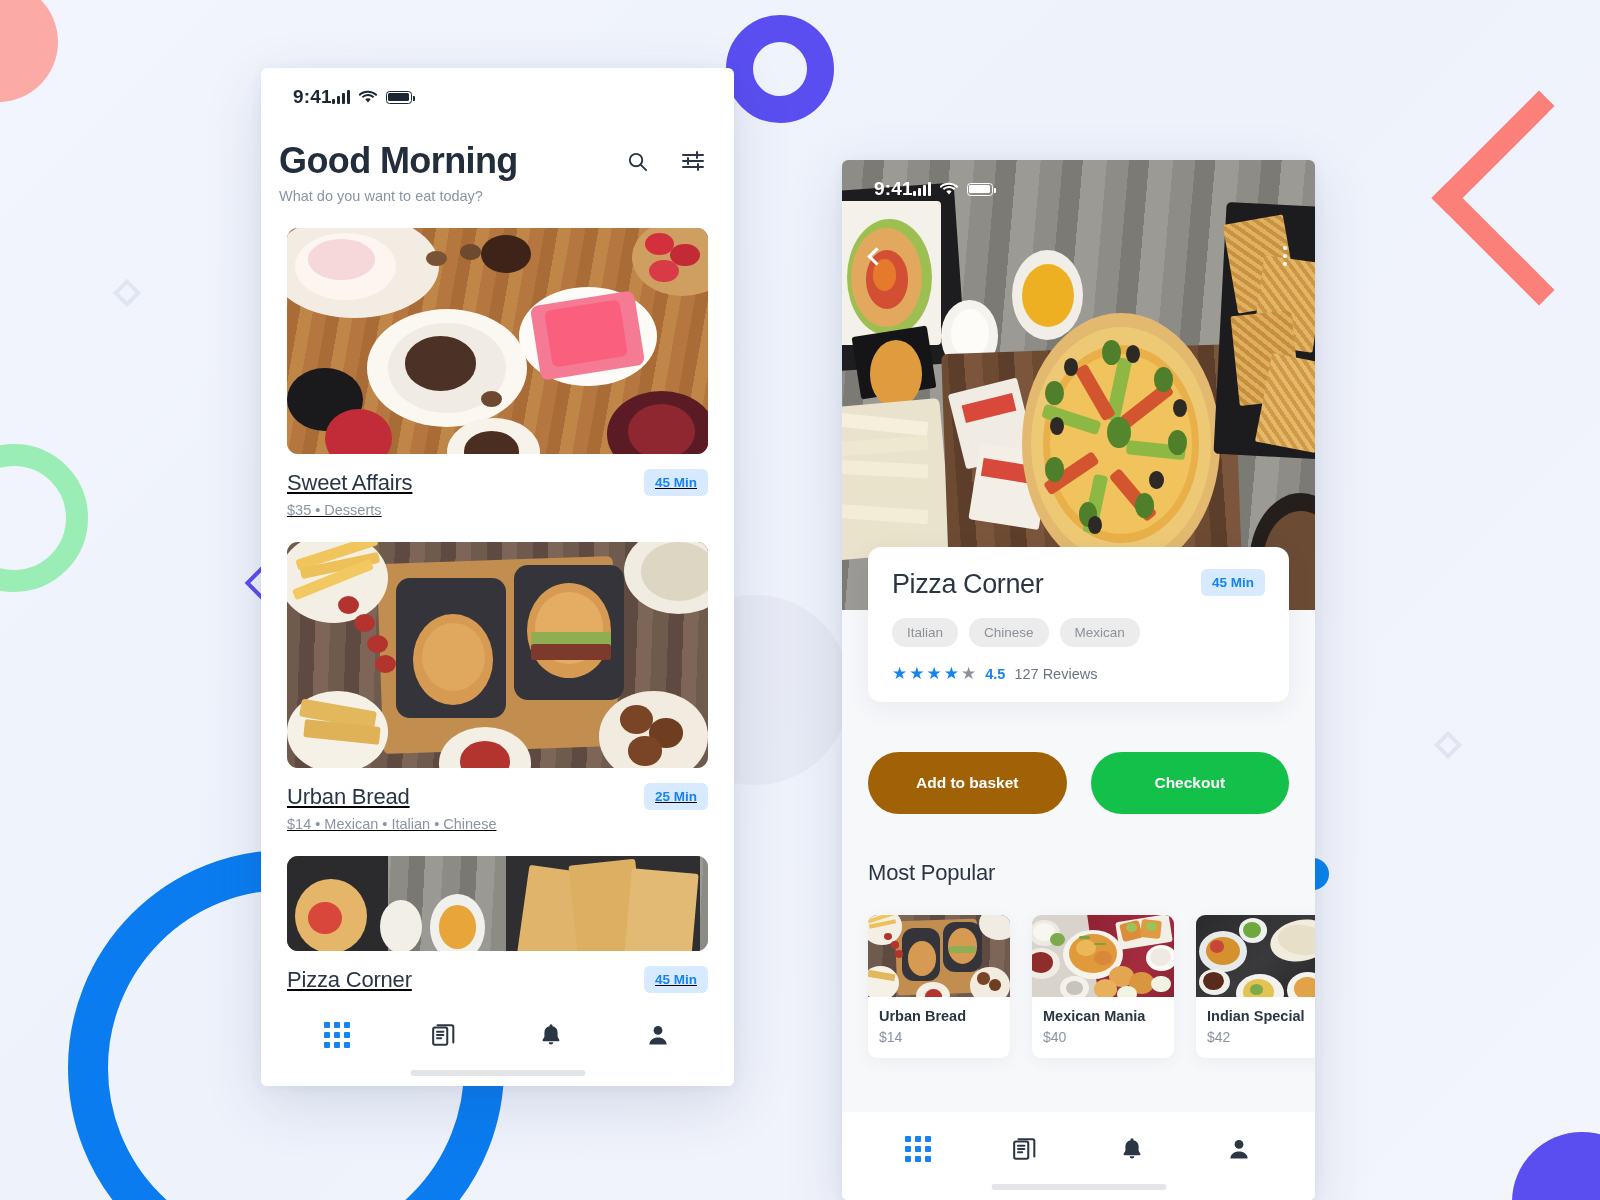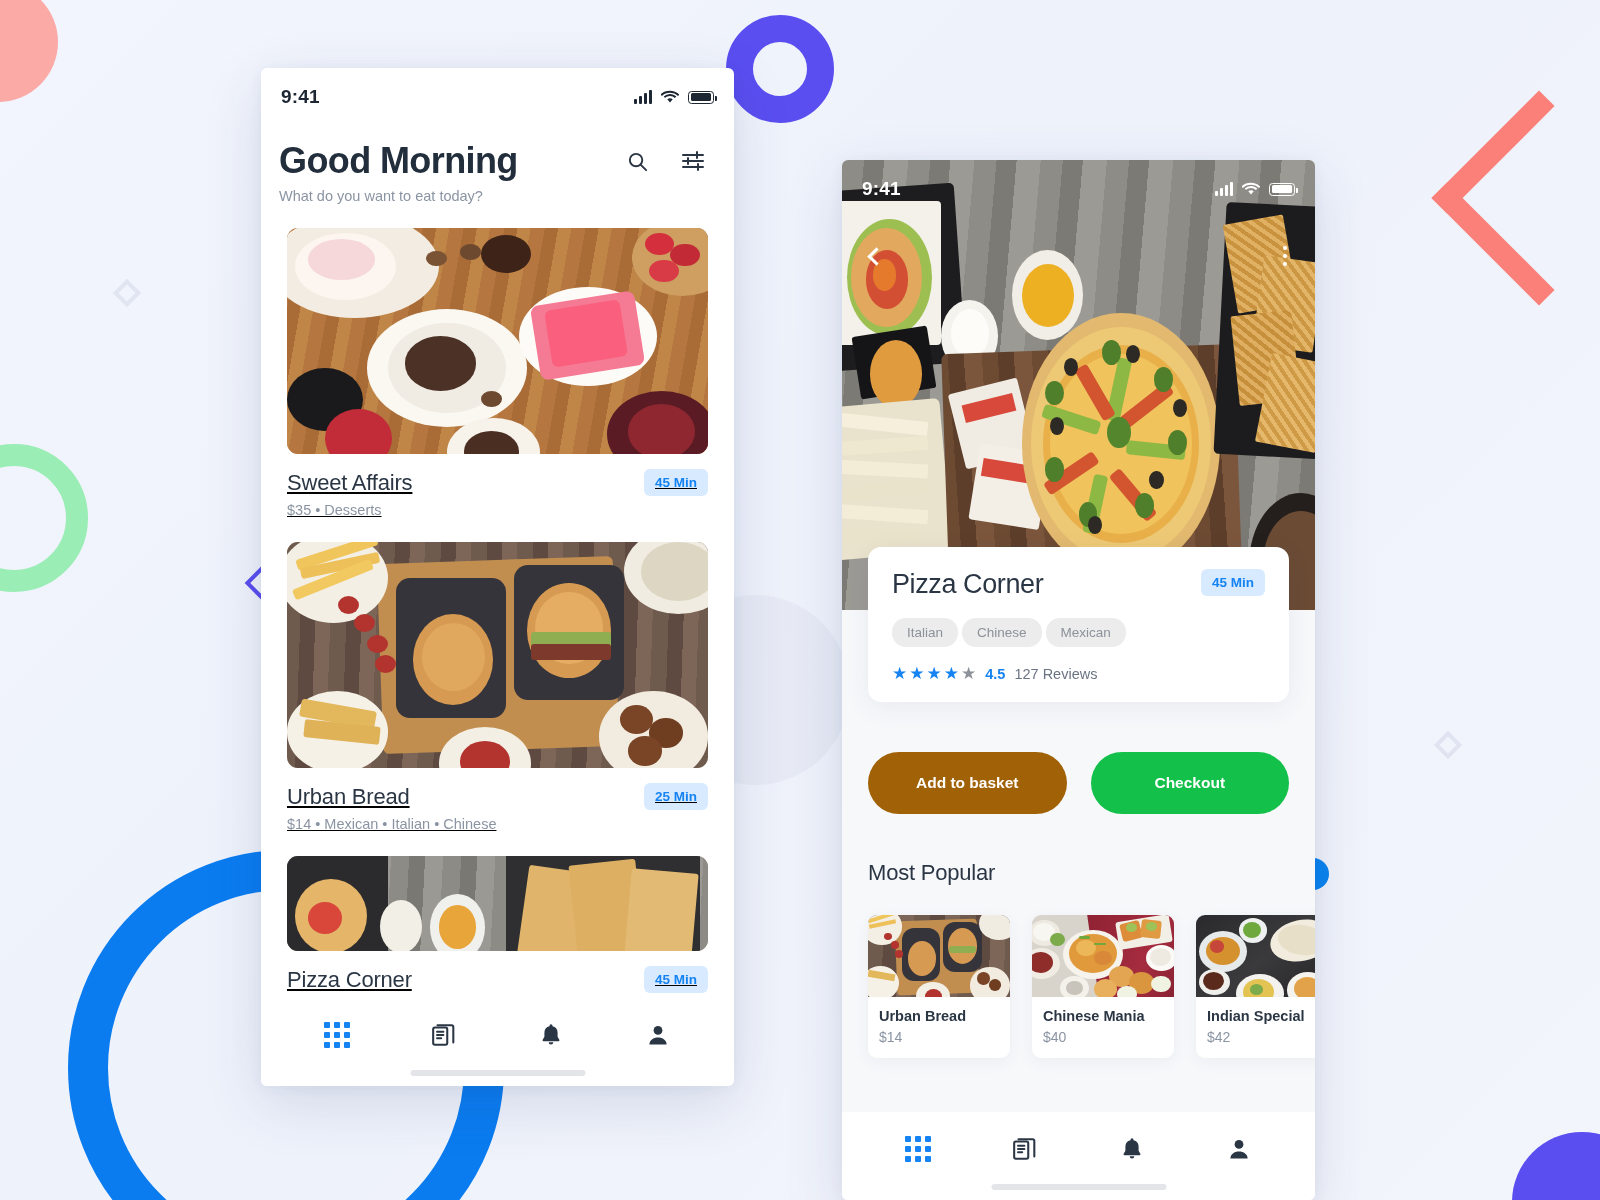--- a/index.html
+++ b/index.html
@@ -69,21 +69,21 @@
     background: #ffffff;
     overflow: hidden;
     box-shadow: 0 18px 60px rgba(40,60,110,.14), 0 2px 14px rgba(40,60,110,.06);
   }
   #phone-left  { left: 261px;  top: 68px;  width: 473px; height: 1018px; border-radius: 6px; }
   #phone-right { left: 842px;  top: 160px; width: 473px; height: 1040px; border-radius: 6px; }
 
   
   .statusbar {
     height: 58px; display: flex; align-items: center;
-    justify-content: space-between; padding: 0 20px;
+    padding: 0 32px;
   }
   .status-time { font-size: 19px; font-weight: 700; color: #1d2733; letter-spacing:.2px; }
   .status-icons { display: flex; align-items: center; gap: 9px; }
   .bars { display: flex; align-items: flex-end; gap: 2px; height: 14px; }
   .bars i { display:block; width: 3px; background: #1d2733; border-radius: 1px; }
   .bars i:nth-child(1){ height: 5px; }
   .bars i:nth-child(2){ height: 8px; }
   .bars i:nth-child(3){ height: 11px; }
   .bars i:nth-child(4){ height: 14px; }
   .battery {
@@ -173,21 +173,21 @@
   .detail-scroll { position:absolute; left:0; top:450px; right:0; bottom:0; background:#f7f8fa; }
 
   .info-card {
     position:absolute; left:26px; top:-63px; right:26px;
     background:#fff; border-radius: 13px; padding: 22px 24px 20px 24px;
     box-shadow: 0 6px 26px rgba(40,60,110,.07);
   }
   .info-top { display:flex; align-items:flex-start; justify-content:space-between; }
   .info-name { font-size: 27px; color:#2b3645; letter-spacing:-.4px; }
   .info-price { font-size: 21px; font-weight:700; color:#14cc3c; margin-top: 11px; }
-  .tag-row { display:flex; gap: 4px; margin-top: 18px; }
+  .tag-row { display:flex; gap: 11px; margin-top: 18px; }
   .tag {
     background:#ececec; color:#8c919a; font-size: 13.5px;
     border-radius: 14px; padding: 7px 15px;
   }
   .rating-row { display:flex; align-items:center; gap: 9px; margin-top: 18px; }
   .stars { display:flex; gap: 2px; }
   .star { font-size: 17px; line-height:1; color:#1583f2; }
   .star.off { color:#8c919a; }
   .rating-num { font-size: 14.5px; font-weight:700; color:#1583f2; }
   .review-count { font-size: 14.5px; color:#6b7483; }
@@ -632,21 +632,21 @@
             <div class="dot" style="left:83%;top:40%;width:15%;height:22%;background:#eeeae1;"></div>
             <div class="dot" style="left:54%;top:62%;width:18%;height:26%;background:#e3a552;"></div>
             <div class="dot" style="left:68%;top:70%;width:18%;height:26%;background:#d9963f;"></div>
             <div class="dot" style="left:44%;top:78%;width:16%;height:24%;background:#e8b05c;"></div>
             <div class="dot" style="left:60%;top:86%;width:14%;height:20%;background:#f0f3e2;"></div>
             <div class="dot" style="left:84%;top:74%;width:14%;height:20%;background:#f0f3e2;"></div>
             <div class="dot" style="left:20%;top:74%;width:20%;height:30%;background:#f4f1ea;"></div>
             <div class="dot" style="left:24%;top:80%;width:12%;height:18%;background:#c8c4bb;"></div>
           </div>
           <div class="pop-body">
-            <div class="pop-name">Chinese Mania</div>
+            <div class="pop-name">Mexican Mania</div>
             <div class="pop-price">$40</div>
           </div>
         </div>
 
         <div class="pop-card">
           <div class="pop-photo">
             <div class="ph slate"></div>
             <div class="dot" style="left:2%;top:20%;width:34%;height:50%;background:#e7eaea;"></div>
             <div class="dot" style="left:7%;top:27%;width:24%;height:34%;background:#d6912f;"></div>
             <div class="dot" style="left:10%;top:31%;width:10%;height:15%;background:#c7463a;"></div>

